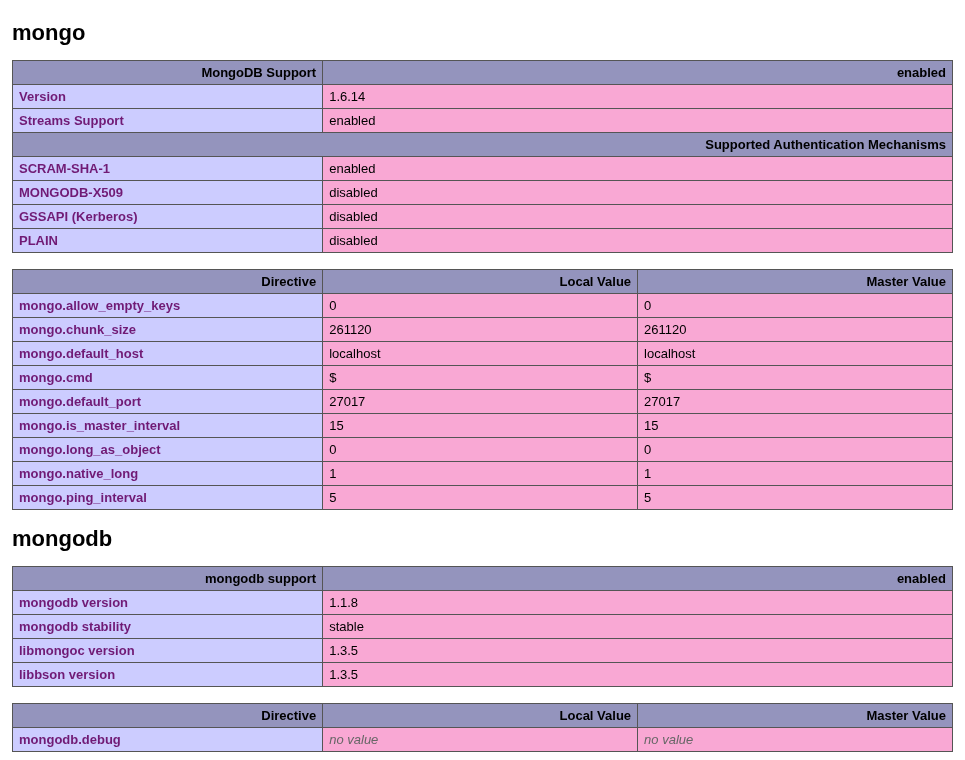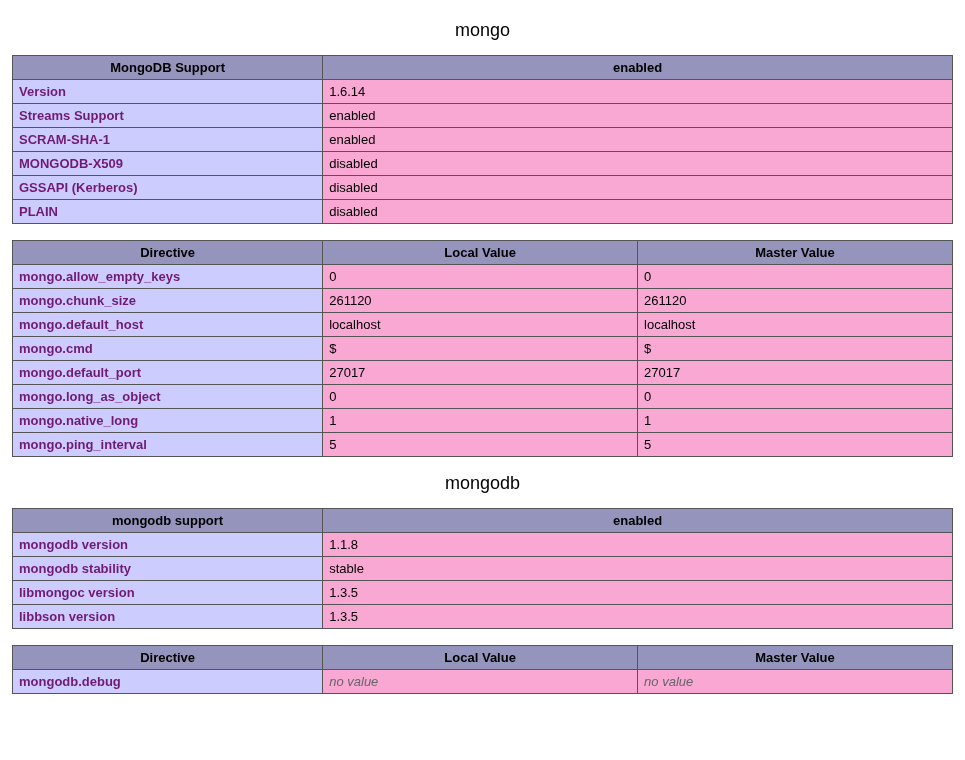--- a/index.html
+++ b/index.html
@@ -4,42 +4,42 @@
 <style>
   body {
     font-family: "Helvetica Neue", Helvetica, Arial, sans-serif;
     background: #ffffff;
     margin: 0;
     padding: 10px 12px;
     font-size: 13px;
     color: #000;
   }
   h2.section-title {
-    text-align: center;
-    font-weight: normal;
-    font-size: 18px;
+    text-align: left;
+    font-weight: bold;
+    font-size: 22px;
     margin: 10px 0 14px 0;
   }
   table {
     width: 100%;
     border-collapse: collapse;
     margin-bottom: 16px;
     table-layout: fixed;
   }
   th, td {
     border: 1px solid #555;
     padding: 3px 6px;
     text-align: left;
     vertical-align: middle;
     height: 17px;
   }
   th {
     background: #9494bd;
     font-weight: bold;
-    text-align: center;
+    text-align: right;
     color: #000;
   }
   td.key {
     background: #ccccff;
     font-weight: bold;
     color: #701a75;
   }
   td.val {
     background: #f9a8d4;
     color: #000;
@@ -72,20 +72,23 @@
   </tr>
   <tr>
     <td class="key">Version</td>
     <td class="val">1.6.14</td>
   </tr>
   <tr>
     <td class="key">Streams Support</td>
     <td class="val">enabled</td>
   </tr>
   <tr>
+    <th colspan="2">Supported Authentication Mechanisms</th>
+  </tr>
+  <tr>
     <td class="key">SCRAM-SHA-1</td>
     <td class="val">enabled</td>
   </tr>
   <tr>
     <td class="key">MONGODB-X509</td>
     <td class="val">disabled</td>
   </tr>
   <tr>
     <td class="key">GSSAPI (Kerberos)</td>
     <td class="val">disabled</td>
@@ -128,20 +131,25 @@
     <td class="key">mongo.cmd</td>
     <td class="val">$</td>
     <td class="val">$</td>
   </tr>
   <tr>
     <td class="key">mongo.default_port</td>
     <td class="val">27017</td>
     <td class="val">27017</td>
   </tr>
   <tr>
+    <td class="key">mongo.is_master_interval</td>
+    <td class="val">15</td>
+    <td class="val">15</td>
+  </tr>
+  <tr>
     <td class="key">mongo.long_as_object</td>
     <td class="val">0</td>
     <td class="val">0</td>
   </tr>
   <tr>
     <td class="key">mongo.native_long</td>
     <td class="val">1</td>
     <td class="val">1</td>
   </tr>
   <tr>

